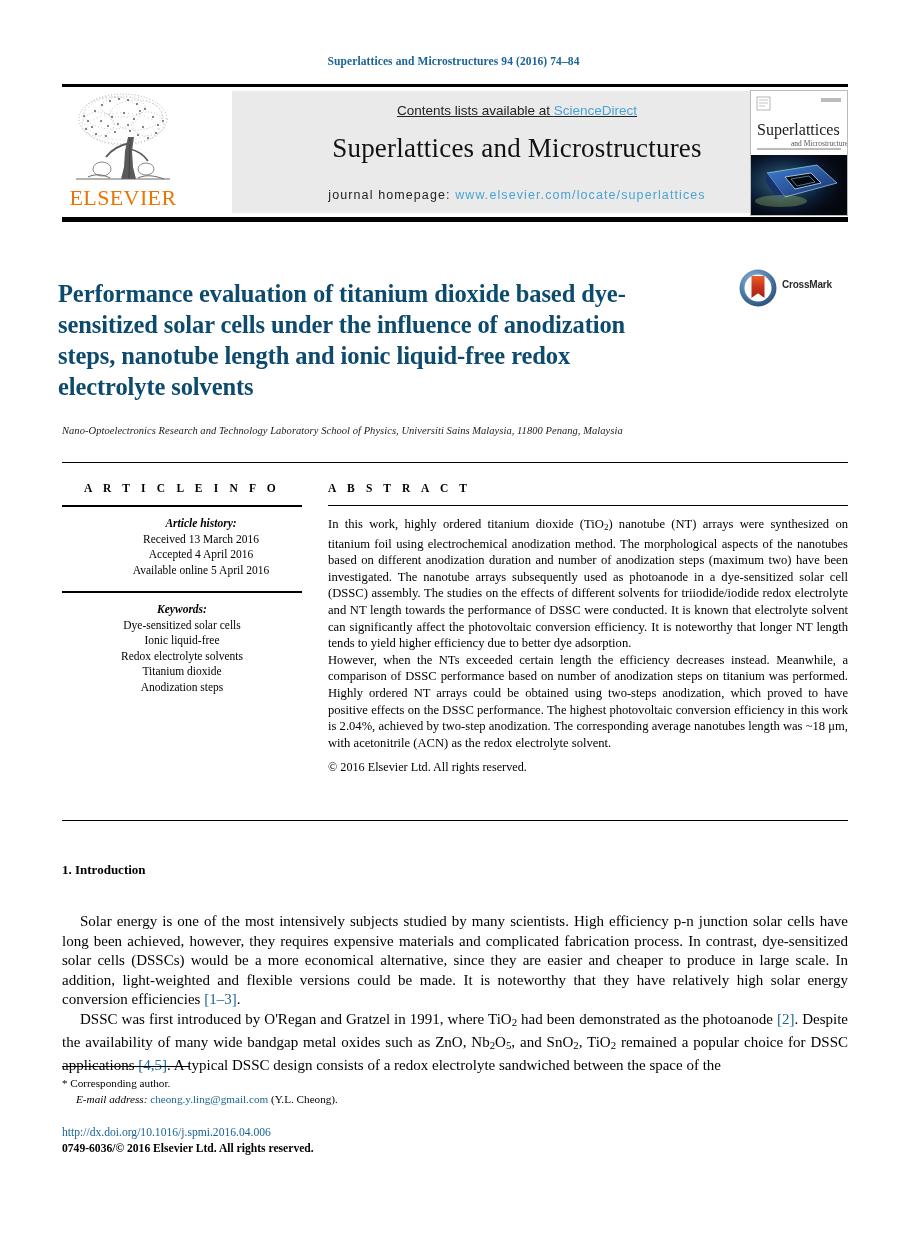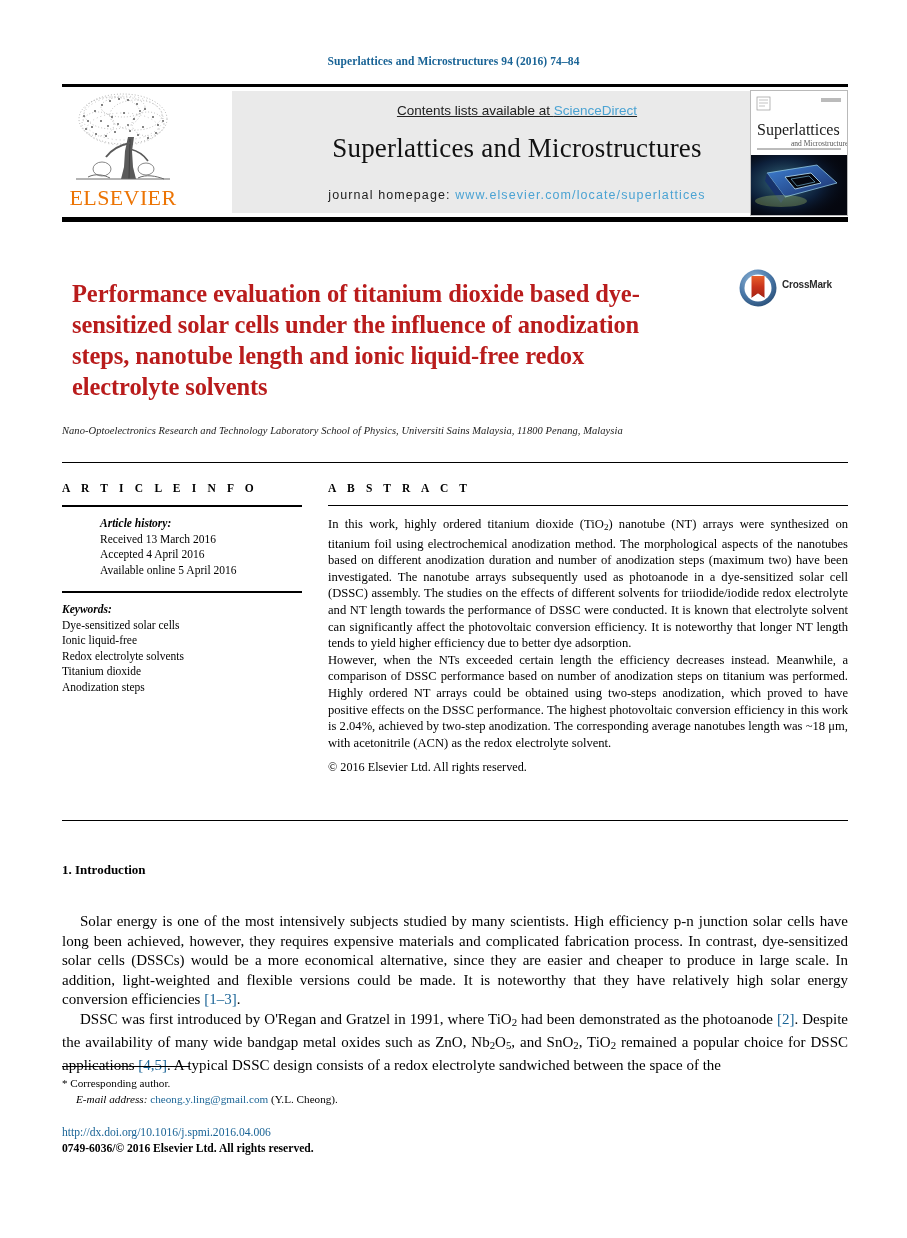--- a/index.html
+++ b/index.html
@@ -145,27 +145,27 @@
     width: 96px;
     height: 124px;
     border: 1px solid #b9b9b9;
     background: #ffffff;
     overflow: hidden;
   }
 
   
   .article-title {
     position: absolute;
-    left: 72px;
+    left: 58px;
     top: 262px;
     width: 600px;
     font-family: "Liberation Serif", serif;
     font-size: 24.5px;
     line-height: 31px;
-    color: #b91c1c;
+    color: #0c4a6e;
     letter-spacing: -0.1px;
   }
   .crossmark {
     position: absolute;
     left: 738px;
     top: 268px;
     width: 110px;
     height: 40px;
   }
   .crossmark-text {
@@ -213,20 +213,21 @@
     width: 786px;
     height: 1px;
     background: #000;
   }
 
   .info-col {
     position: absolute;
     left: 62px;
     top: 482px;
     width: 240px;
+    text-align: center;
   }
   .abstract-col {
     position: absolute;
     left: 328px;
     top: 482px;
     width: 520px;
   }
 
   .section-caps {
     font-family: "Liberation Serif", serif;

